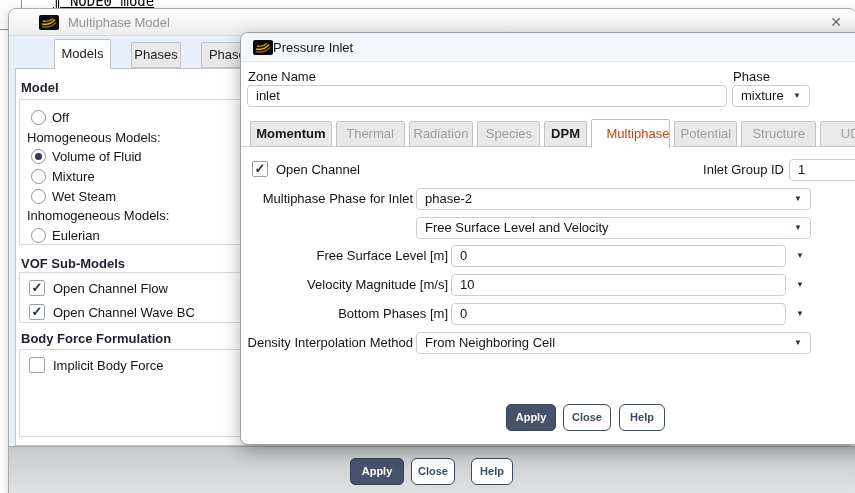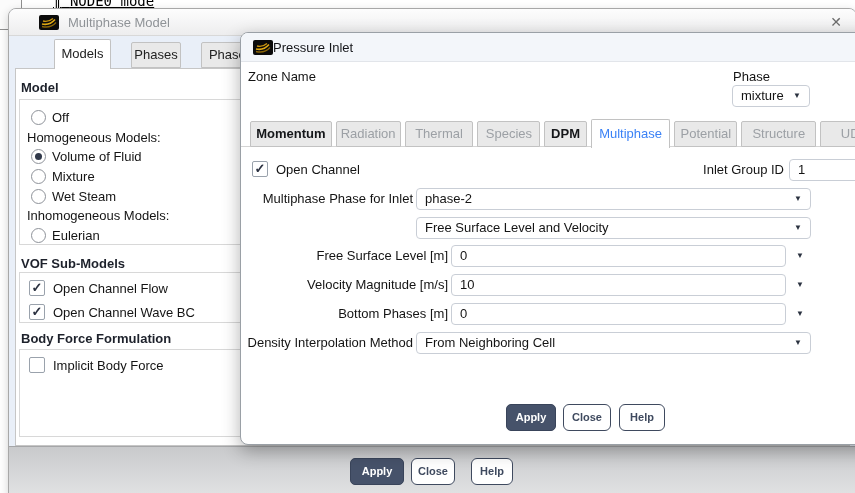--- a/index.html
+++ b/index.html
@@ -59,21 +59,21 @@
     border:1px solid #c9ced6;border-radius:4px;padding:0 8px;display:flex;
     align-items:center;justify-content:space-between;white-space:nowrap;}
   .arr{font-size:8px;color:#2b3240;margin-left:8px;}
   .ext-arr{position:absolute;width:16px;text-align:center;font-size:8px;color:#2b3240;}
   .pi-tabs{position:absolute;left:0;top:86px;width:100%;height:28px;padding-left:9px;
     box-sizing:border-box;display:flex;gap:4px;border-bottom:1px solid #d4d4d4;}
   .pi-tabs .tab{margin-top:2px;height:26px;line-height:24px;}
   .pi-tabs .tab.active{margin-top:0;height:29px;line-height:27px;background:#fff;border-bottom:none;}
   .pi-tabs .tab.en{color:#141619;font-weight:bold;}
   .pi-tabs .tab.dis{color:#9ca0a5;}
-  .pi-tabs .tab.active{color:#3b82f6;font-weight:normal;}
+  .pi-tabs .tab.active{color:#c2410c;font-weight:normal;text-align:right;}
   .pt1{width:83px;}.pt2{width:70px;}.pt3{width:66px;}.pt4{width:64px;}.pt5{width:43px;}
   .pt6{width:81px;}.pt7{width:64px;}.pt8{width:76px;}.pt9{width:70px;}
   .row-lbl{position:absolute;height:22px;line-height:22px;text-align:right;white-space:nowrap;}
 </style>
 </head>
 <body>
 
 <div id="stage">
 
   <div class="console-frag"><span>║</span> <span>NODE0 mode</span></div>
@@ -165,30 +165,31 @@
             <rect width="20" height="15" rx="2" fill="#0b0b0b"></rect>
             <path d="M3 11.5c4 1 10 0.5 14-4" stroke="#8a6508" stroke-width="1.4" fill="none"></path>
             <path d="M3 9c4 1 9 0 13-4.5" stroke="#e0a913" stroke-width="1.6" fill="none"></path>
             <path d="M4 6c3 .8 7 0 10-2.5" stroke="#c9930f" stroke-width="1.4" fill="none"></path>
           </svg>
       </span>
       <span class="t-text">Pressure Inlet</span>
     </div>
 
     <div class="lbl" style="left:7px;top:36px;">Zone Name</div>
+    <div class="field" style="left:6px;top:52px;width:480px;">inlet</div>
     <div class="lbl" style="left:492px;top:36px;">Phase</div>
     <div class="select" style="left:491px;top:52px;width:78px;">
       <span>mixture</span>
       <span class="arr">▼</span>
     </div>
 
     <div class="pi-tabs">
       <div class="tab en pt1">Momentum</div>
+      <div class="tab dis pt2">Thermal</div>
       <div class="tab dis pt3">Radiation</div>
-      <div class="tab dis pt2">Thermal</div>
       <div class="tab dis pt4">Species</div>
       <div class="tab en pt5">DPM</div>
       <div class="tab active pt6">Multiphase</div>
       <div class="tab dis pt7">Potential</div>
       <div class="tab dis pt8">Structure</div>
       <div class="tab dis pt9">UDS</div>
     </div>
 
     <div class="chk-row" style="position:absolute;left:2px;top:127px;height:18px;">
       <span class="checkbox">✓</span>

